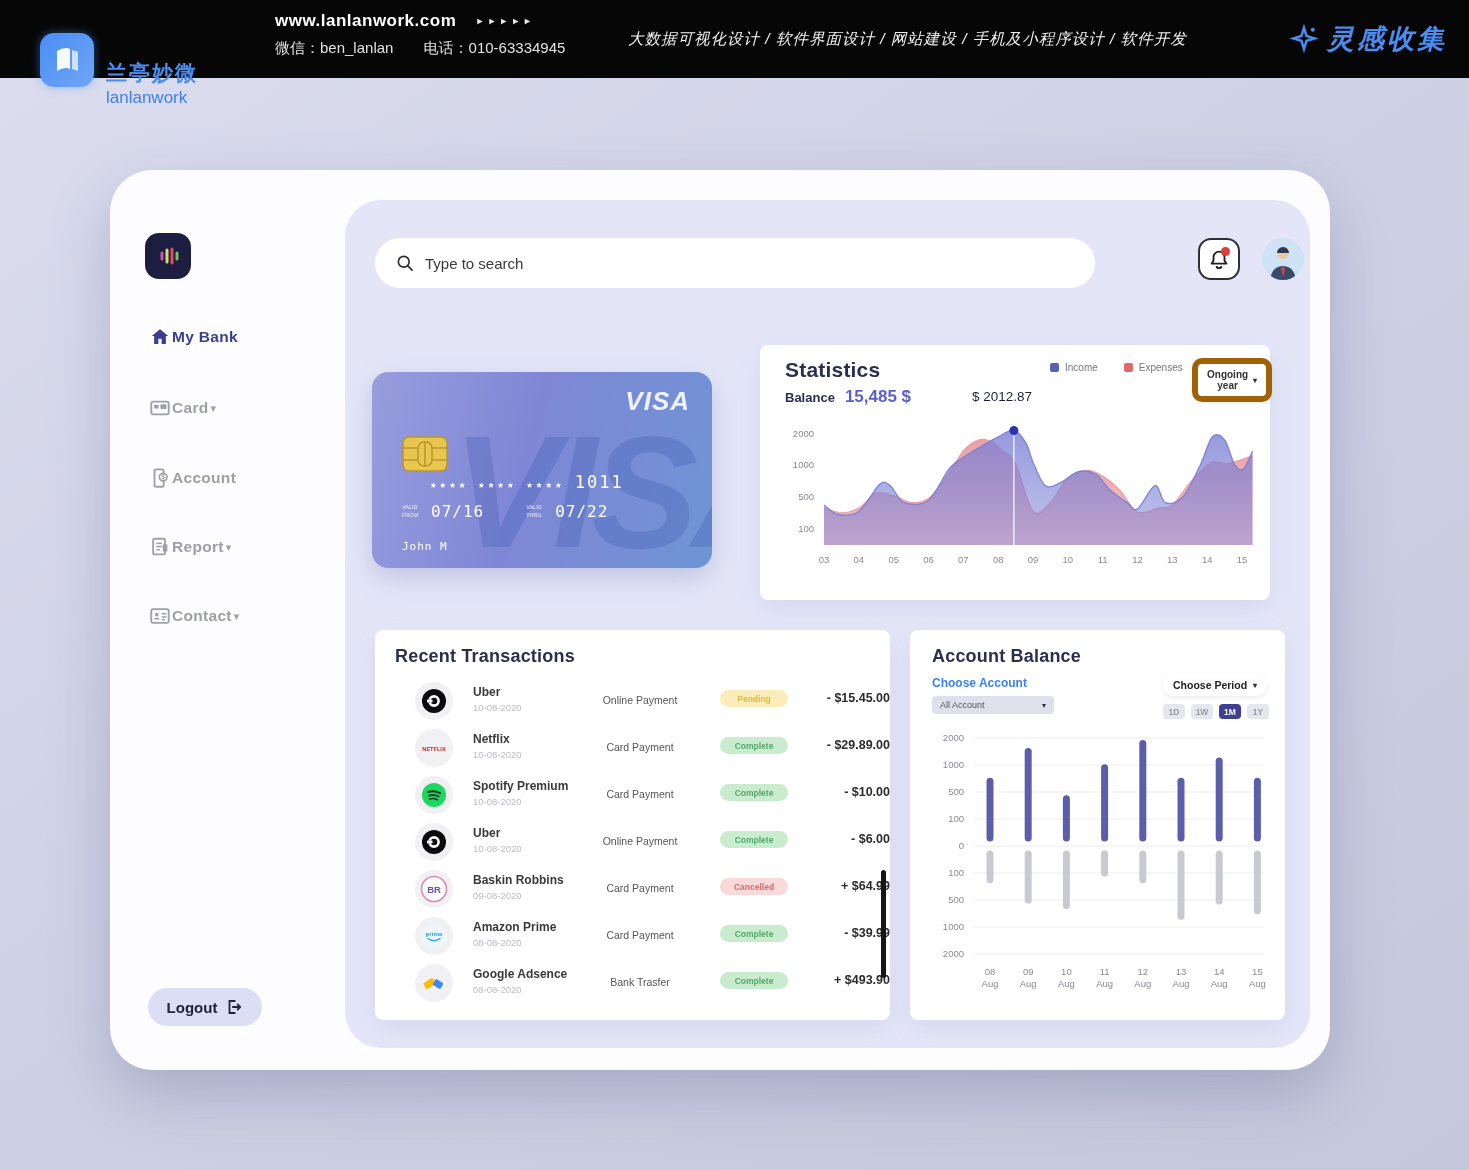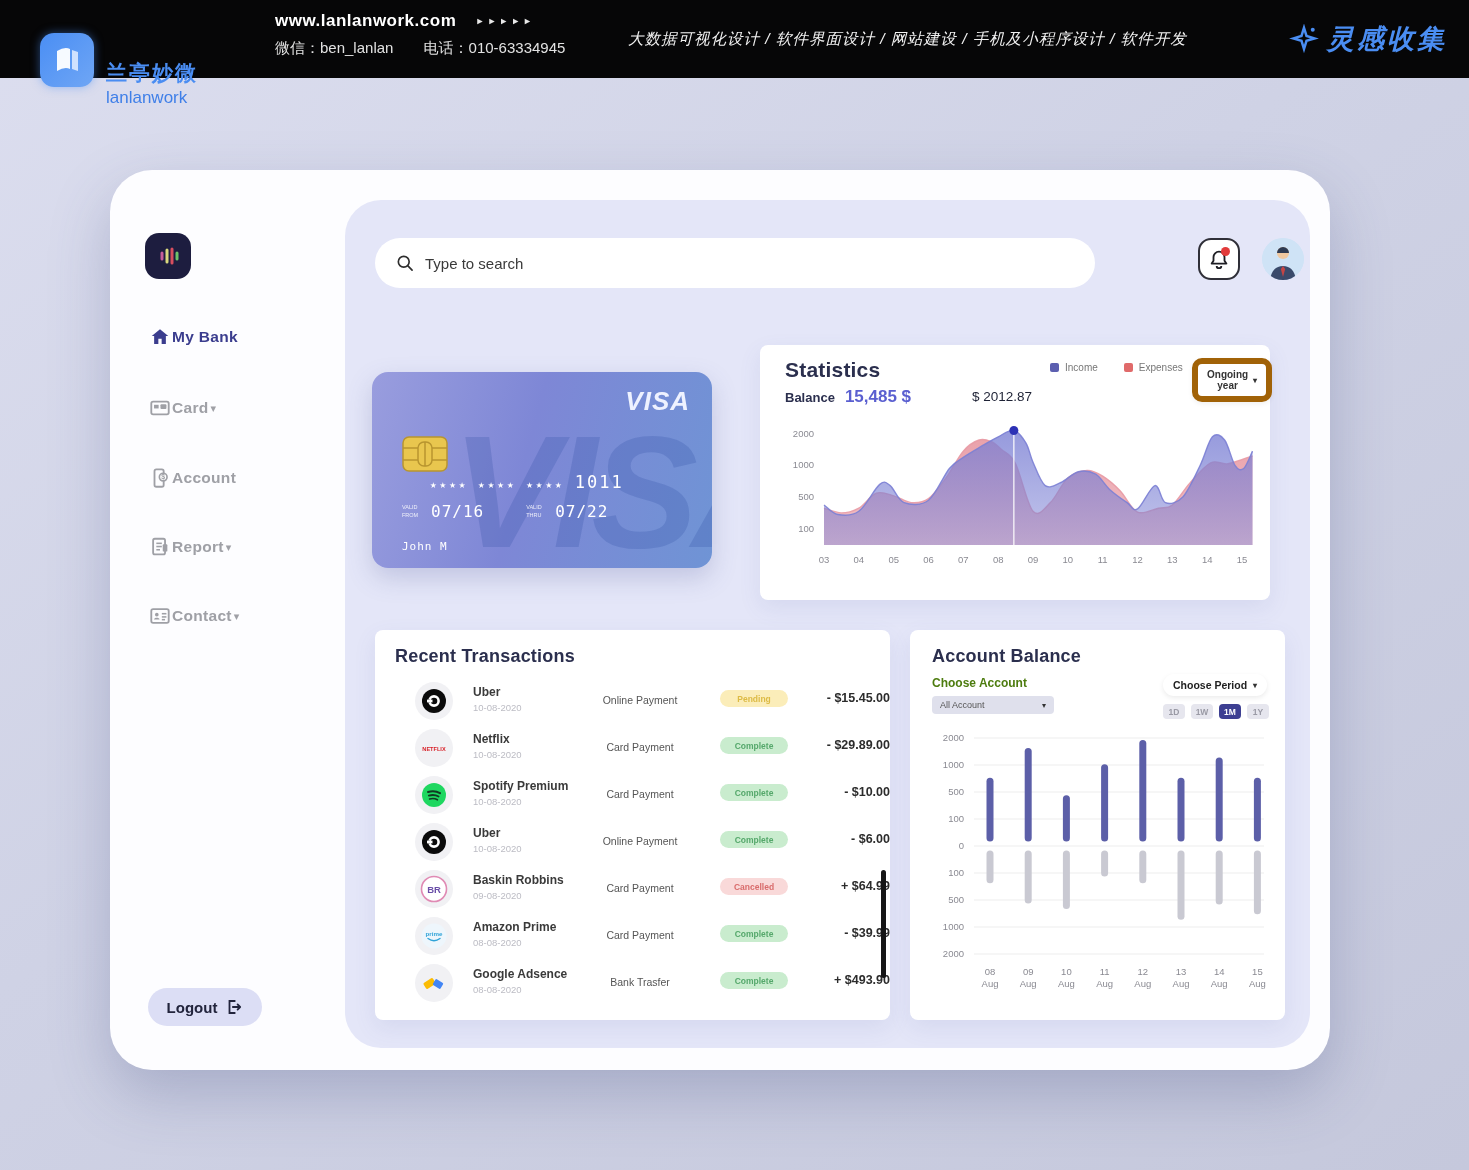--- a/index.html
+++ b/index.html
@@ -93,21 +93,21 @@
   .tx-status{position:absolute;left:325px;top:12px;width:68px;height:17px;border-radius:9px;font-size:8.5px;
              display:flex;align-items:center;justify-content:center;font-weight:bold;}
   .st-pending{background:#fbedb9;color:#ddbb45;}
   .st-complete{background:#c9ecce;color:#55a86b;}
   .st-cancelled{background:#f9d9d9;color:#d96c6c;}
   .tx-amt{position:absolute;left:400px;top:13px;width:95px;text-align:right;font-size:12.5px;font-weight:bold;color:#2c2c2c;}
   .tx-scroll{position:absolute;left:506px;top:240px;width:5px;height:108px;border-radius:3px;background:#161616;cursor:grab;}
   
   .acct{left:565px;top:430px;width:375px;height:390px;}
   .acct h2{position:absolute;left:22px;top:16px;}
-  .acct-sub{position:absolute;left:22px;top:46px;font-size:12px;font-weight:bold;color:#4d7c0f;}
+  .acct-sub{position:absolute;left:22px;top:46px;font-size:12px;font-weight:bold;color:#3b82f6;}
   .acct-select{position:absolute;left:22px;top:66px;width:122px;height:18px;border:none;border-radius:4px;
                background:#dfe0ec;display:flex;align-items:center;justify-content:space-between;padding:0 8px;
                font-size:9px;color:#555;cursor:pointer;font-family:"Liberation Sans",sans-serif;}
   .acct-period{position:absolute;left:253px;top:44px;width:104px;height:22px;border:none;border-radius:11px;
                background:#fff;box-shadow:0 2px 5px rgba(0,0,0,.08);display:flex;align-items:center;
                justify-content:space-between;padding:0 10px;font-size:10.5px;font-weight:bold;color:#222;
                cursor:pointer;font-family:"Liberation Sans",sans-serif;}
   .period-btns{position:absolute;left:253px;top:74px;display:flex;gap:6px;}
   .pbtn{width:22px;height:15px;border:none;border-radius:4px;background:#e6e6ee;color:#9a9aa5;font-size:8.5px;
         font-weight:bold;display:flex;align-items:center;justify-content:center;cursor:pointer;font-family:"Liberation Sans",sans-serif;}

